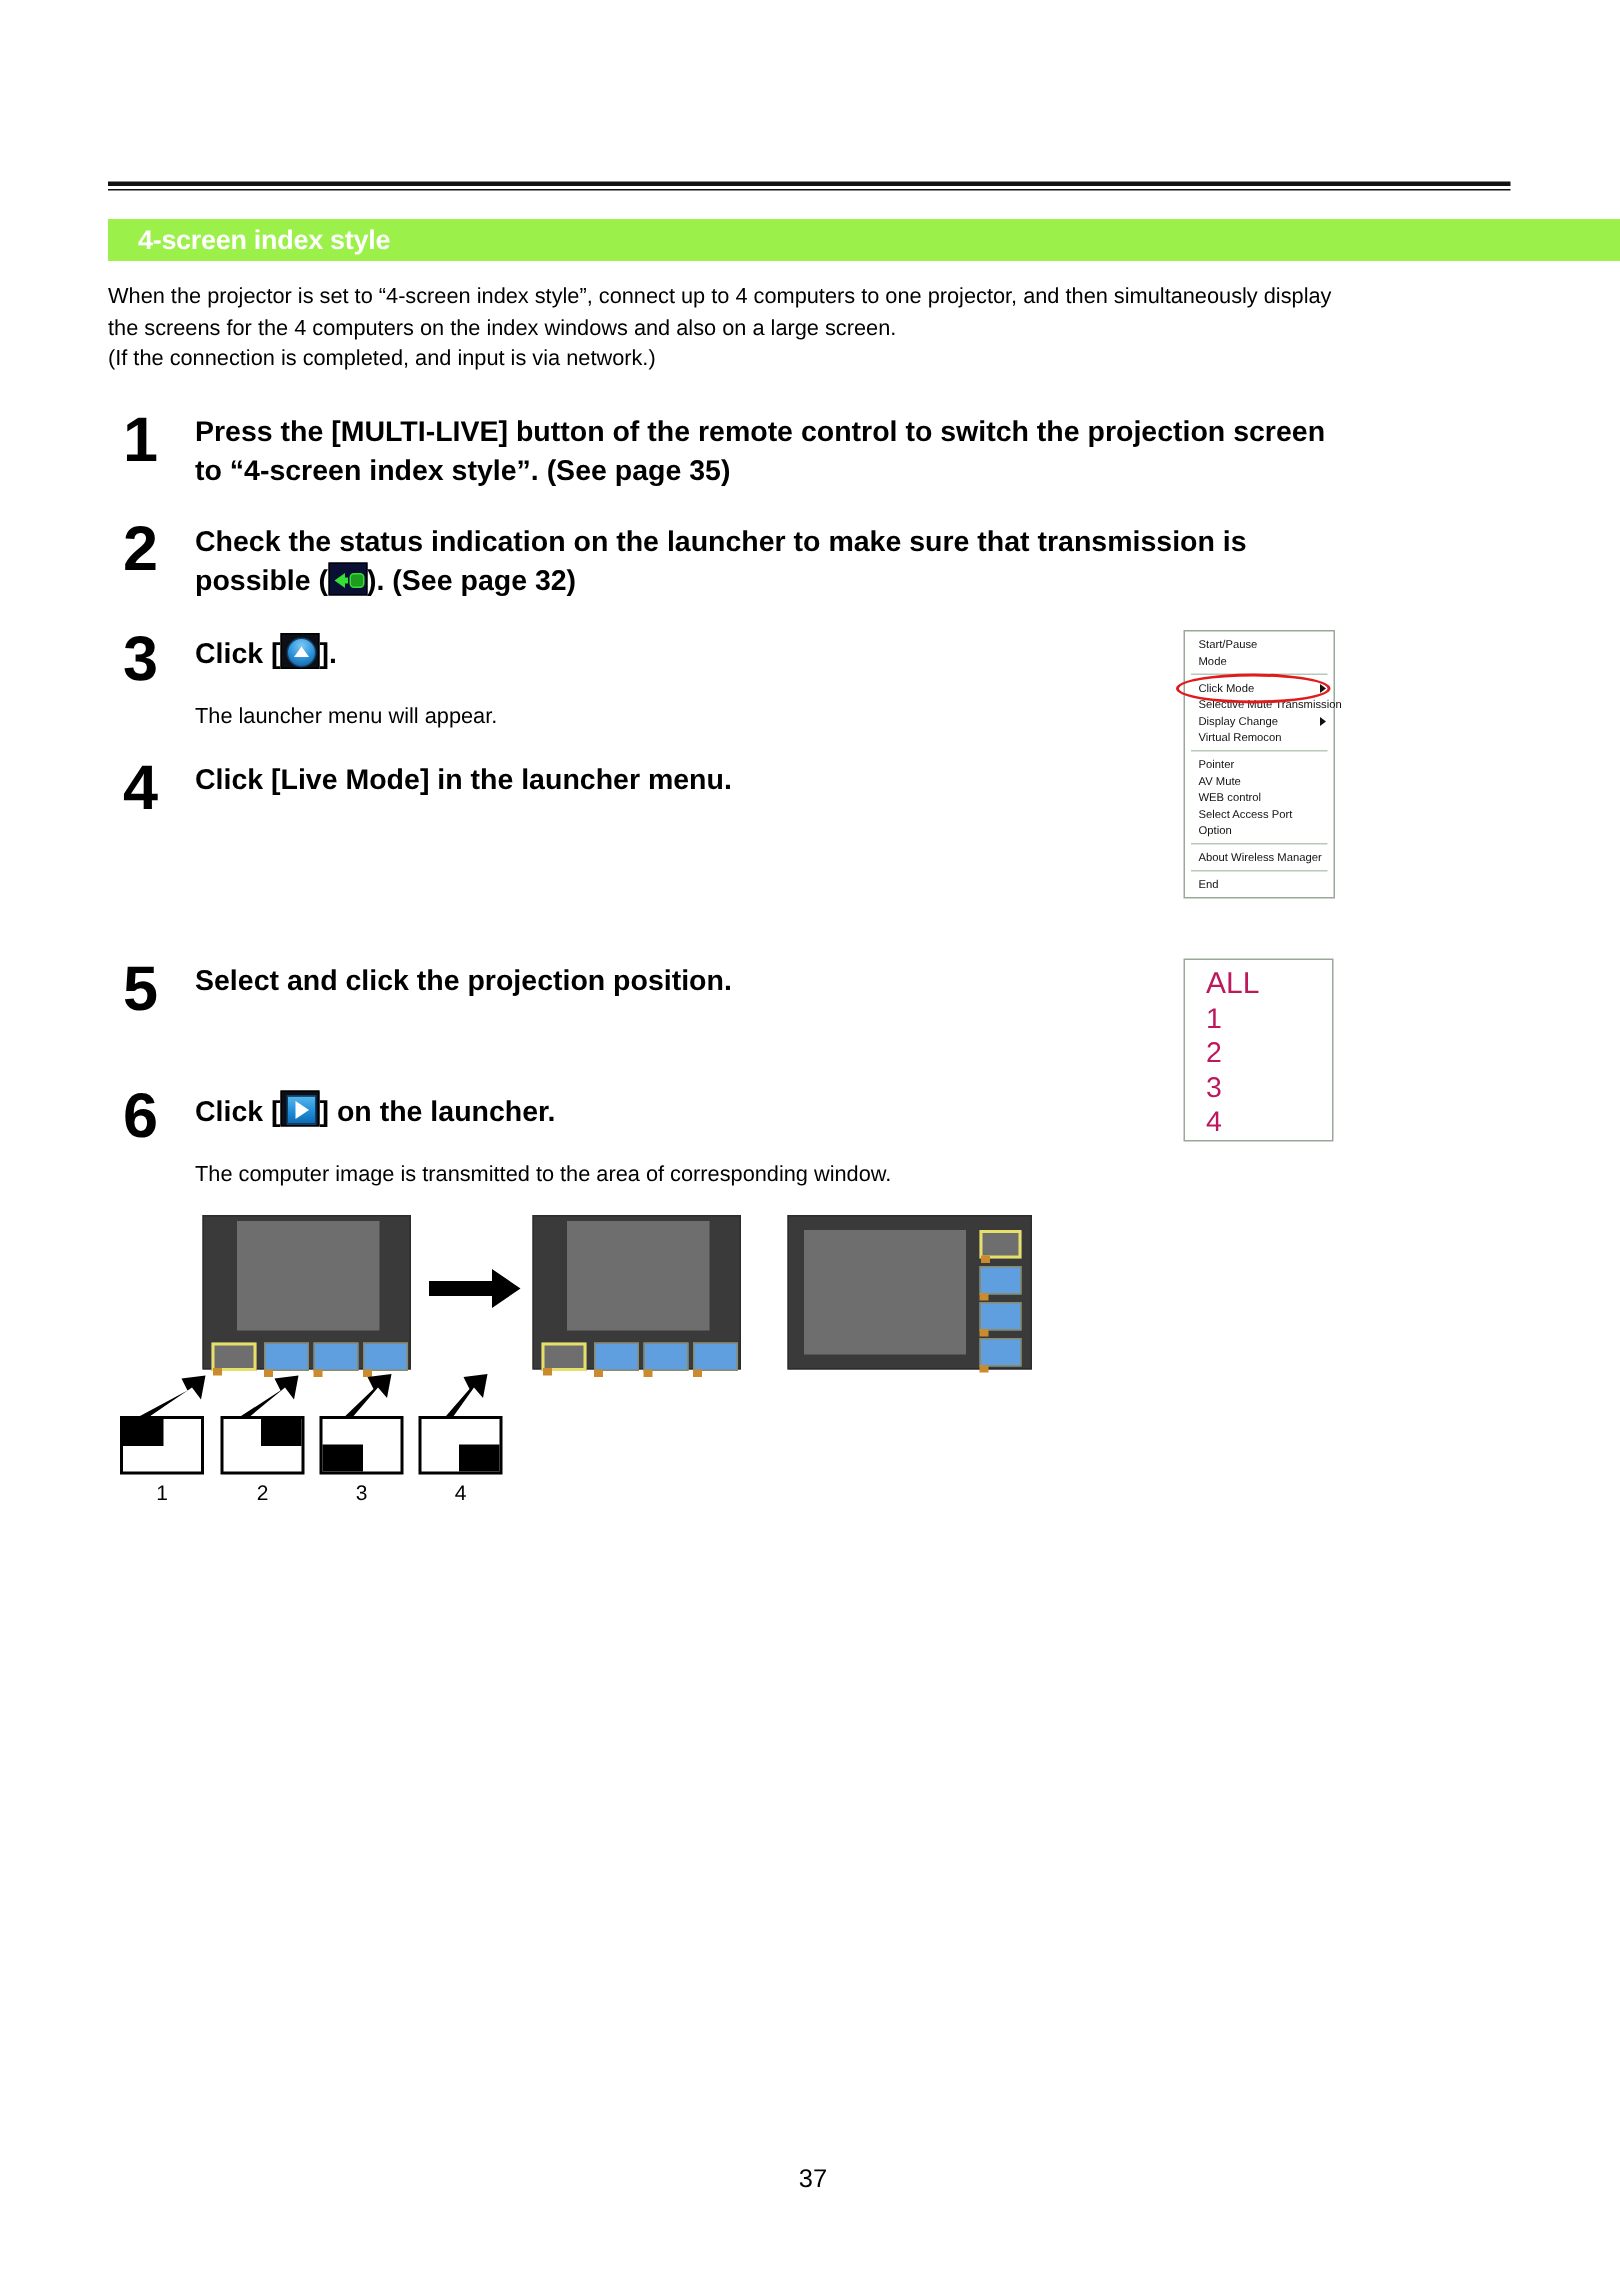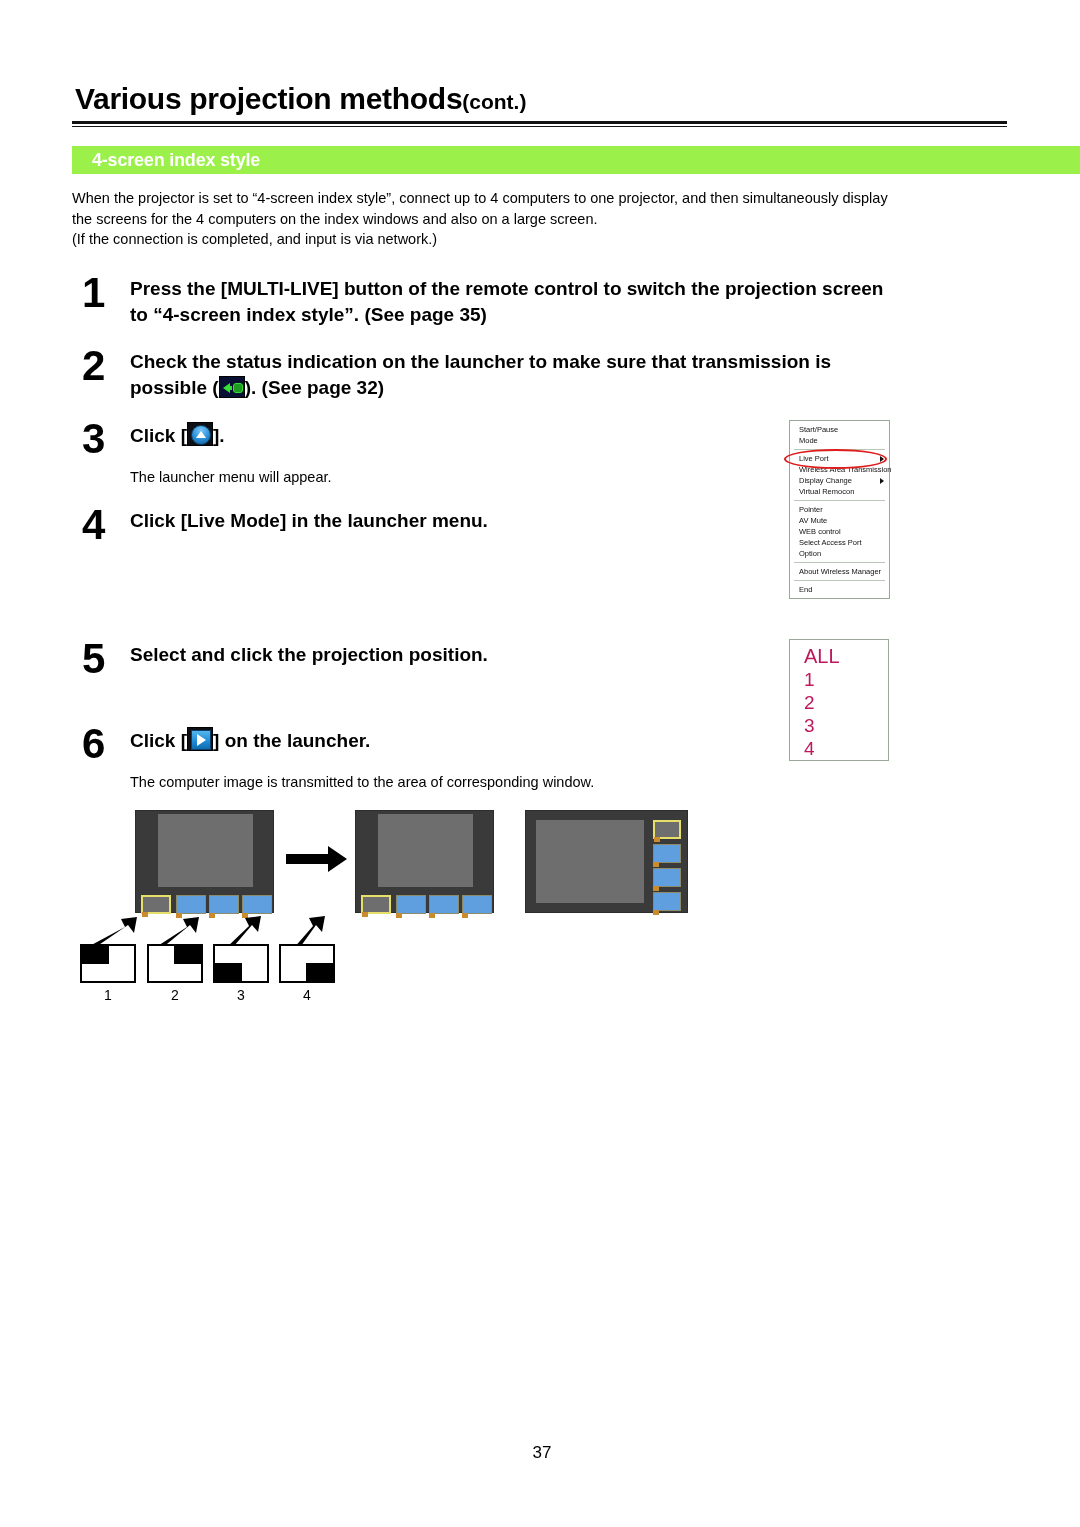--- a/index.html
+++ b/index.html
@@ -209,23 +209,20 @@
   .page-number {
     position: absolute; left: 2px; top: 1443px; width: 1080px;
     text-align: center; font-size: 17px;
   }
 </style>
 </head>
 <body>
 
 <div class="page">
 
-  <div class="header-title">
-    <span>Various projection methods</span><span class="cont">(cont.)</span>
-  </div>
   <div class="rule-thick"></div>
   <div class="rule-thin"></div>
 
   <div class="green-bar">
     <span class="label">4-screen index style</span>
   </div>
 
   <div class="intro">
     <p>When the projector is set to “4-screen index style”, connect up to 4 computers to one projector, and then simultaneously display</p>
     <p>the screens for the 4 computers on the index windows and also on a large screen.</p>
@@ -282,24 +279,24 @@
       </div>
       <div class="step-sub">The computer image is transmitted to the area of corresponding window.</div>
     </div>
   </div>
 
   <div class="menu-panel">
     <div class="menu-item">Start/Pause</div>
     <div class="menu-item">Mode</div>
     <div class="menu-sep"></div>
     <div class="menu-item">
-      <span>Live Port</span>
+      <span>Click Mode</span>
       <span class="caret"></span>
     </div>
-    <div class="menu-item">Wireless Area Transmission</div>
+    <div class="menu-item">Selective Mute Transmission</div>
     <div class="menu-item">
       <span>Display Change</span>
       <span class="caret"></span>
     </div>
     <div class="menu-item">Virtual Remocon</div>
     <div class="menu-sep"></div>
     <div class="menu-item">Pointer</div>
     <div class="menu-item">AV Mute</div>
     <div class="menu-item">WEB control</div>
     <div class="menu-item">Select Access Port</div>

